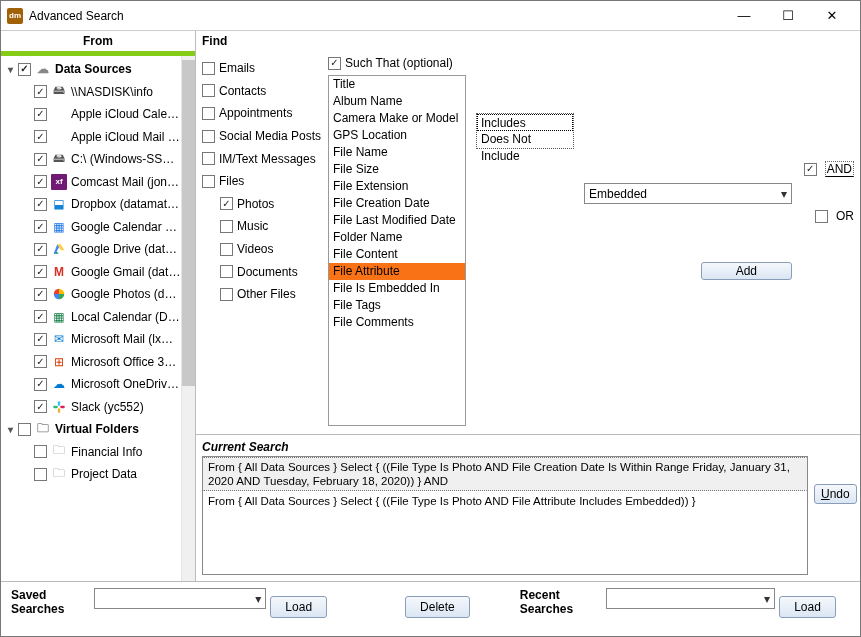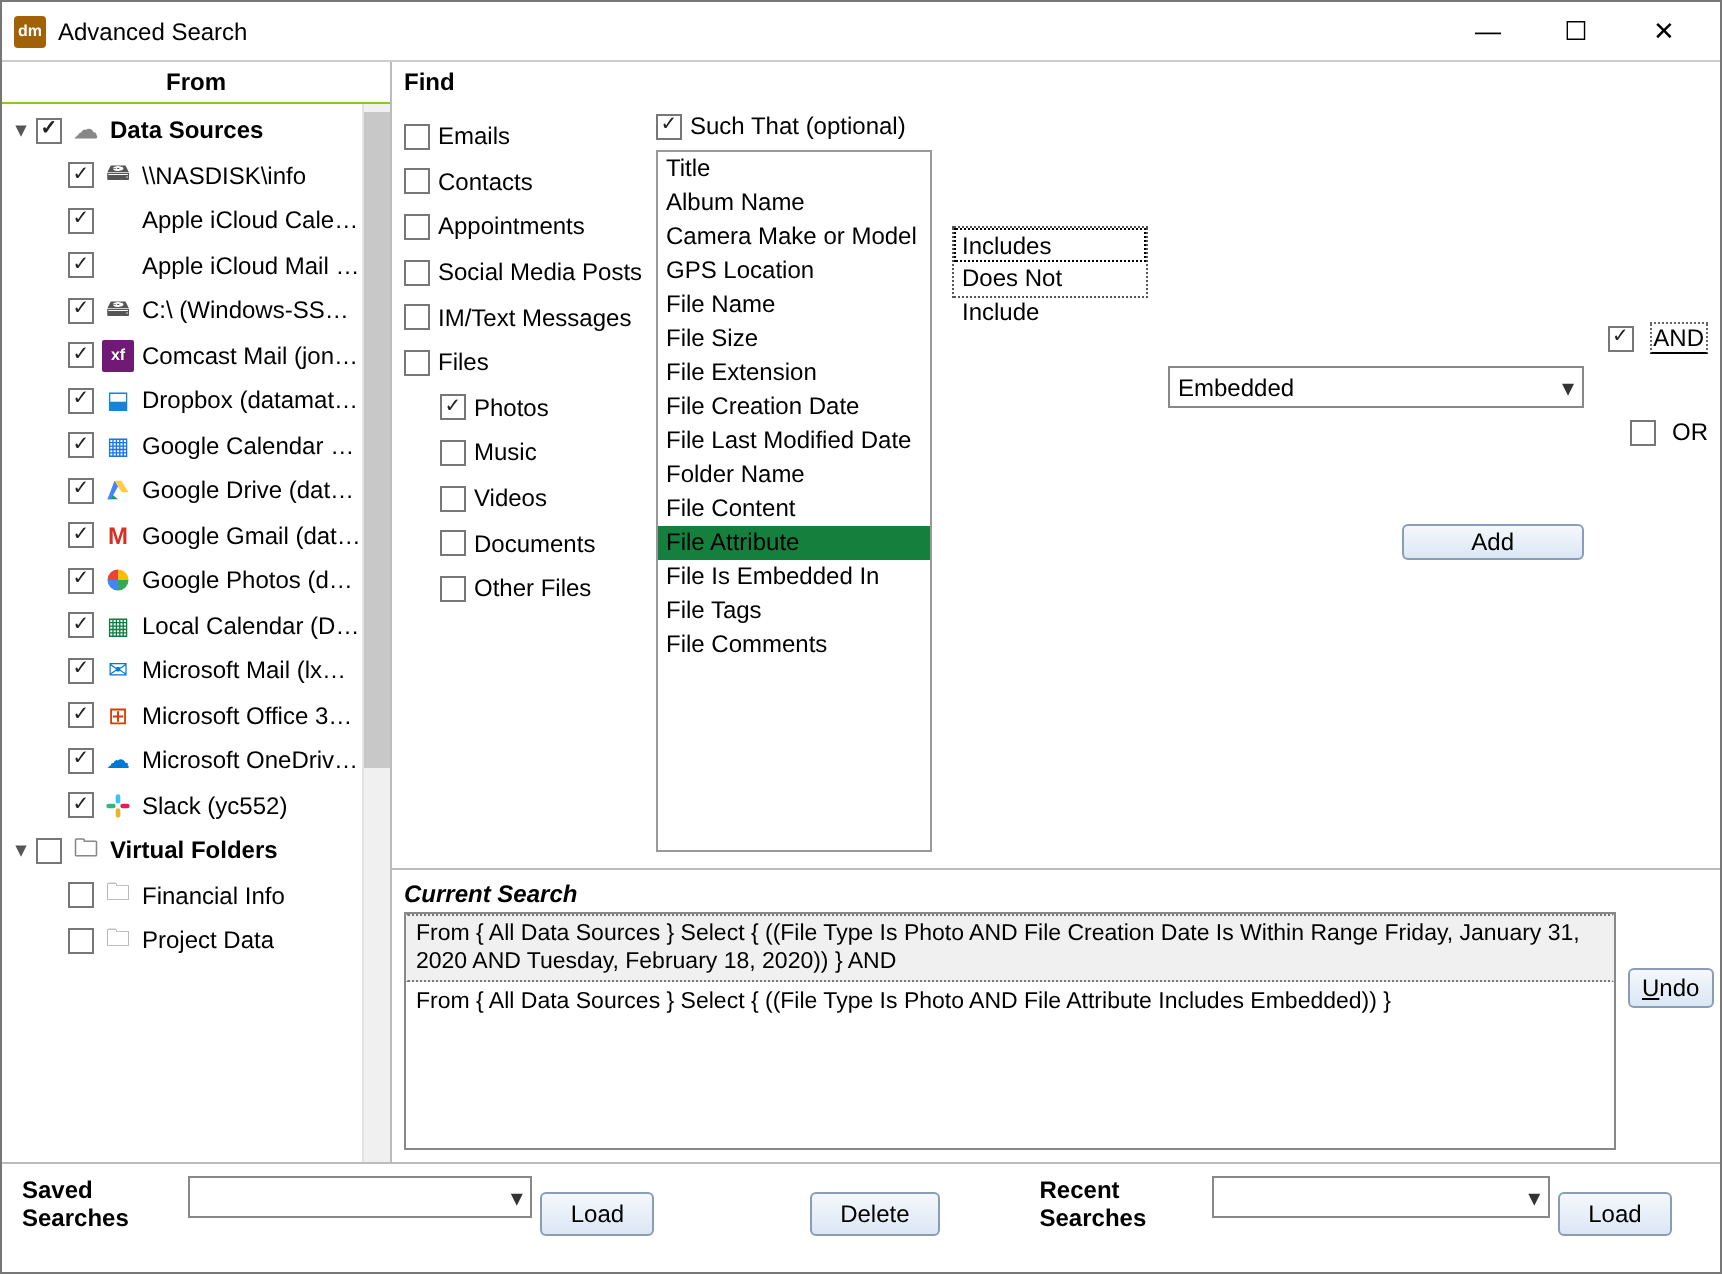--- a/index.html
+++ b/index.html
@@ -6,21 +6,21 @@
   html, body { margin:0; padding:0; font-family: "Segoe UI", Tahoma, Arial, sans-serif; font-size: 12px; color:#000; background:#fff; }
   .window { width:861px; height:637px; border:1px solid #777; display:flex; flex-direction:column; background:#fff; }
   .titlebar { height:30px; display:flex; align-items:center; padding:0 6px; border-bottom:1px solid #ccc; }
   .app-icon { width:16px; height:16px; background:#a16207; color:#fff; font-size:8px; font-weight:bold; display:flex; align-items:center; justify-content:center; margin-right:6px; border-radius:2px;}
   .title-text { flex:1; font-size:12px; }
   .win-btns { display:flex; }
   .win-btn { width:44px; height:28px; display:flex; align-items:center; justify-content:center; font-size:13px; font-family:inherit; }
 
   .body { flex:1; display:flex; }
   .left-pane { width:195px; border-right:1px solid #bbb; display:flex; flex-direction:column; }
-  .from-header { text-align:center; font-weight:bold; padding:3px 0; border-bottom:1px solid #84cc16; }
+  .from-header { text-align:center; font-weight:bold; padding:3px 0; border-bottom:5px solid #84cc16; }
   .tree-outer { flex:1; position:relative; overflow:hidden; }
   .scrollbar-v { position:absolute; right:0; top:0; bottom:0; width:14px; background:#f0f0f0; border-left:1px solid #e4e4e4;}
   .scroll-thumb { position:absolute; width:100%; background:#c8c8c8; }
   .tree { padding-top:2px; padding-right:14px; overflow:hidden; }
   .tree-row { display:flex; align-items:center; height:22.5px; white-space:nowrap; overflow:hidden; text-overflow:ellipsis; }
   .tree-row .lbl { white-space:nowrap; overflow:hidden; text-overflow:ellipsis; }
   .exp { width:11px; height:11px; margin-left:4px; margin-right:2px; display:flex; align-items:center; justify-content:center; font-size:11px; color:#555;}
   .exp.expanded::before { content:"▾"; font-size:10px; }
   .chk { width:13px; height:13px; border:1px solid #777; margin-right:4px; display:flex; align-items:center; justify-content:center; font-size:10px; line-height:1; color:#222; background:#fff; flex-shrink:0;}
   .chk.checked::after { content:"✓"; }
@@ -32,21 +32,21 @@
   .find-label { font-weight:bold; padding:3px 6px; }
   .find-area { flex:0 0 auto; padding:0 6px 6px 6px; }
   .cols { display:flex; gap:10px; }
   .col-types { width:116px; padding-top:6px;}
   .type-row { display:flex; align-items:center; height:22.6px; white-space:nowrap; }
   .subtype { padding-left:18px; }
   .col-attrs { width:138px; }
   .such-that { display:flex; align-items:center; height:24px;}
   .attr-list { border:1px solid #999; height:351px; overflow:hidden; background:#fff; }
   .attr-item { padding:0 4px; height:17px; line-height:17px; white-space:nowrap; overflow:hidden; text-overflow:clip; }
-  .attr-item.selected { background:#15803d; }
+  .attr-item.selected { background:#f97316; }
   .col-cond { width:98px; padding-top:62px; }
   .cond-list { border:1px dotted #555; background:#fff; }
   .cond-item { padding:0 4px; height:17px; line-height:17px; }
   .cond-item.selected { border:1px dotted #000; padding:0 3px; }
   .col-value { flex:1; padding-top:132px; }
   .val-select { border:1px solid #888; height:21px; width:100%; display:flex; align-items:center; padding:0 4px; justify-content:space-between; background:#fff;}
   .tri-down::after { content:"▾"; color:#333; }
   .col-bool { width:52px; display:flex; flex-direction:column; align-items:flex-end; padding-top:110px; gap:32px;}
   .bool-row { display:flex; align-items:center; gap:4px;}
   .bool-row .chk.checked { background:#fff;}

